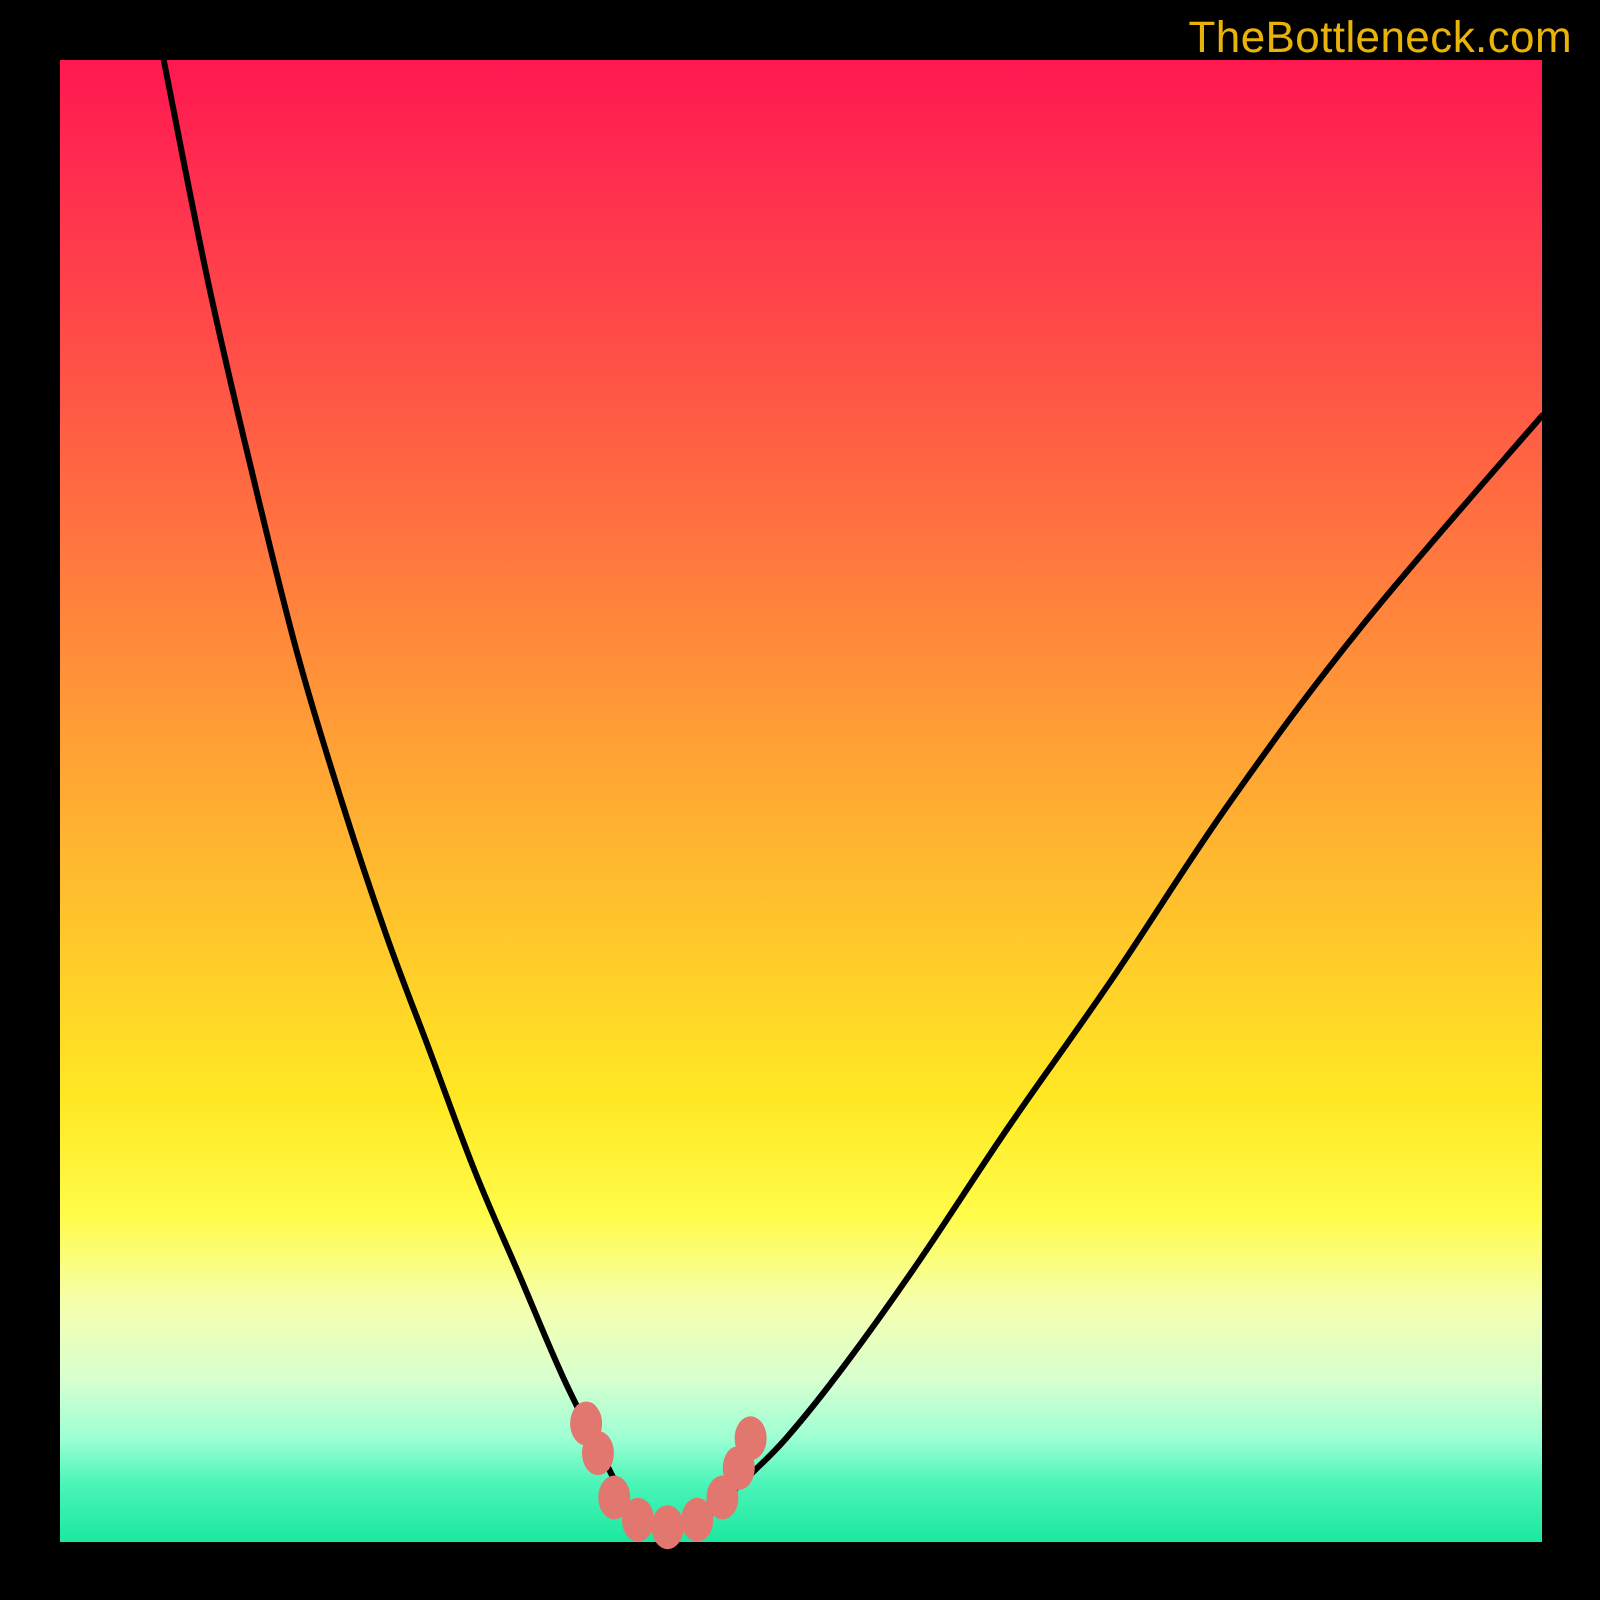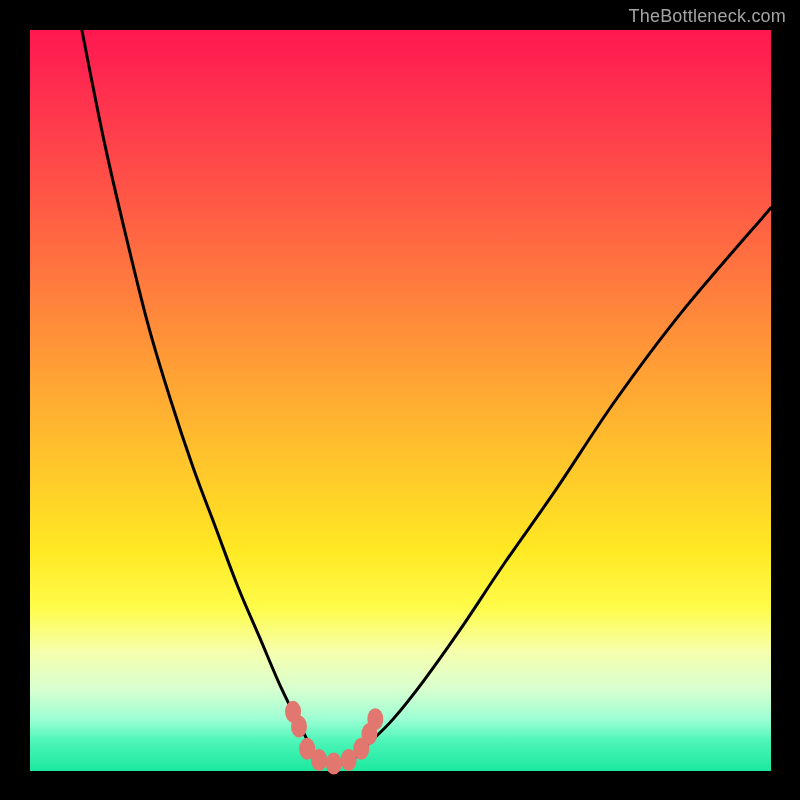--- a/index.html
+++ b/index.html
@@ -34,22 +34,22 @@
       #d8ffd0 89%,
       #9dffd4 93%,
       #4cf5b8 96%,
       #1be89e 100%
     );
   }
   .watermark {
     position: absolute;
     top: 6px;
     right: 14px;
-    color: #a3a3a3;
-    font-size: 18px;
+    color: #eab308;
+    font-size: 22px;
     letter-spacing: 0.2px;
     font-weight: 500;
   }
   svg.curves {
     position: absolute;
     left: 0;
     top: 0;
   }
 </style>
 </head>

